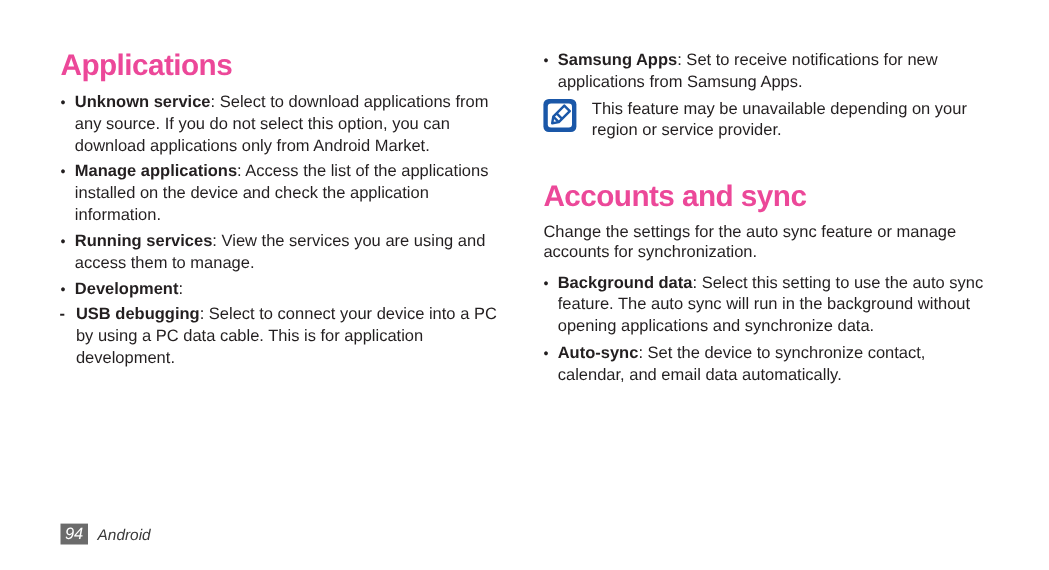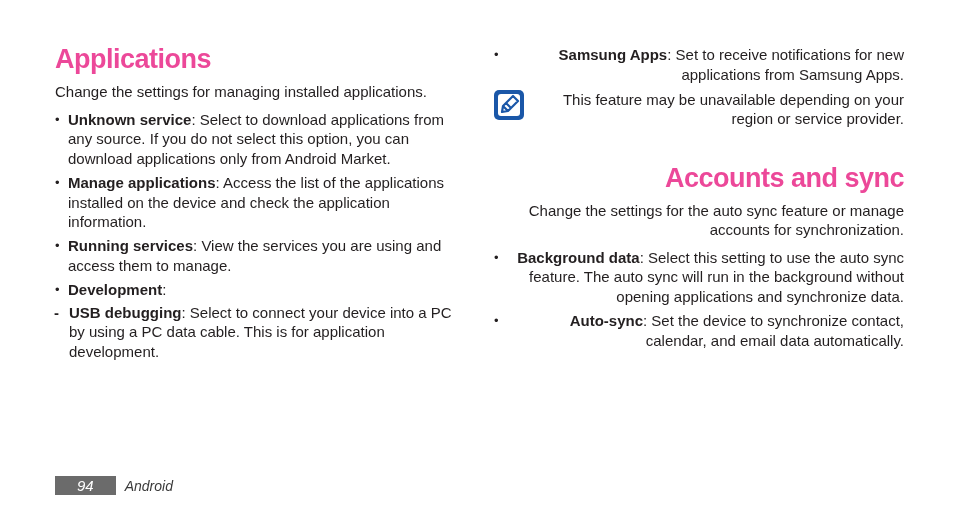--- a/index.html
+++ b/index.html
@@ -1,41 +1,40 @@
 <!DOCTYPE html>
 <html><head>
 <meta charset="utf-8">
 <style>
   html,body{margin:0;padding:0;background:#fff;}
   body{width:954px;height:518px;position:relative;overflow:hidden;font-family:"Liberation Sans",sans-serif;color:#231f20;}
   .col{position:absolute;top:0;}
   .left{left:55px;width:405px;}
-  .right{left:494px;width:410px;text-align:right;}
+  .right{left:494px;width:410px;}
   h1{font-family:"Liberation Sans",sans-serif;font-weight:bold;color:#ec4899;font-size:27px;margin:0;letter-spacing:-0.5px;}
   .intro{font-size:15px;line-height:19.5px;margin:0;}
   ul{list-style:none;margin:0;padding:0;}
   li{position:relative;font-size:15px;line-height:19.8px;padding-left:13px;}
   li .b{font-weight:bold;}
   li.bul::before{content:"\2022";position:absolute;left:0;top:0;font-size:13px;}
   .sub li{padding-left:27px;}
   .sub li::before{content:"-";position:absolute;left:12px;top:0;font-weight:bold;}
   .note{display:flex;align-items:flex-start;}
   .note .ic{width:30px;height:30px;border-radius:5px;background:#1a57a8;position:relative;flex:none;}
   .note .ic::after{content:"";position:absolute;left:4px;top:4px;width:22px;height:22px;border-radius:3px;background:#fff;}
   .note .ic svg{position:absolute;left:0;top:0;z-index:2;}
   .footer{position:absolute;left:55px;top:476px;display:flex;align-items:center;}
-  .pg{background:#6b6b6b;color:#fff;font-style:italic;font-size:15px;padding:0 22px;height:19px;line-height:19px;}
+  .pg{background:#6b6b6b;color:#fff;font-style:italic;font-size:15px;padding:0 4px;height:19px;line-height:19px;}
   .sec{font-style:italic;font-size:14px;margin-left:9px;color:#3a3a3a;}
 </style>
 </head>
 <body>
 
 <div class="col left">
   <h1 style="margin-top:44px;">Applications</h1>
-  <p class="intro" style="margin-top:7px;">Change the settings for managing installed applications.</p>
   <ul style="margin-top:8px;">
     <li class="bul" style="margin-bottom:4px;"><span class="b">Unknown service</span><span>: Select to download applications from any source. If you do not select this option, you can download applications only from Android Market.</span></li>
     <li class="bul" style="margin-bottom:4px;"><span class="b">Manage applications</span><span>: Access the list of the applications installed on the device and check the application information.</span></li>
     <li class="bul" style="margin-bottom:4px;"><span class="b">Running services</span><span>: View the services you are using and access them to manage.</span></li>
     <li class="bul"><span class="b">Development</span><span>:</span></li>
   </ul>
   <ul class="sub" style="margin-top:3px;margin-left:-13px;">
     <li style="margin-bottom:0;"><span class="b">USB debugging</span><span>: Select to connect your device into a PC by using a PC data cable. This is for application development.</span></li>
   </ul>
 </div>

